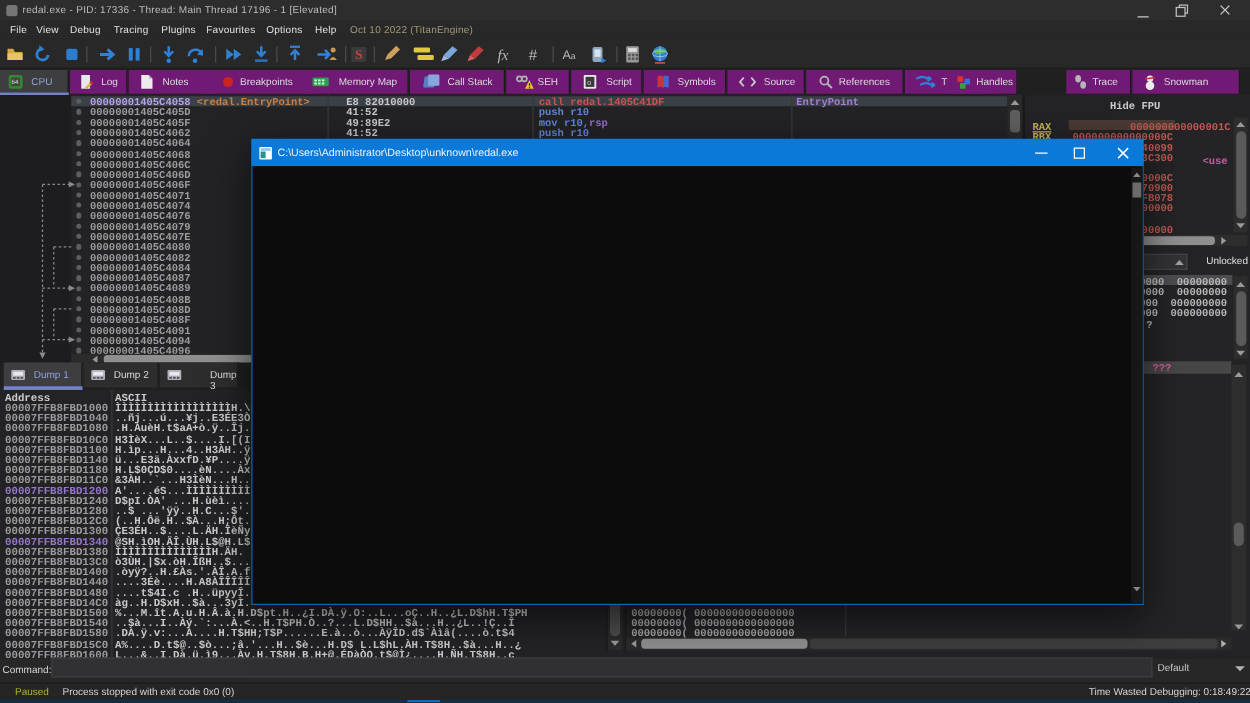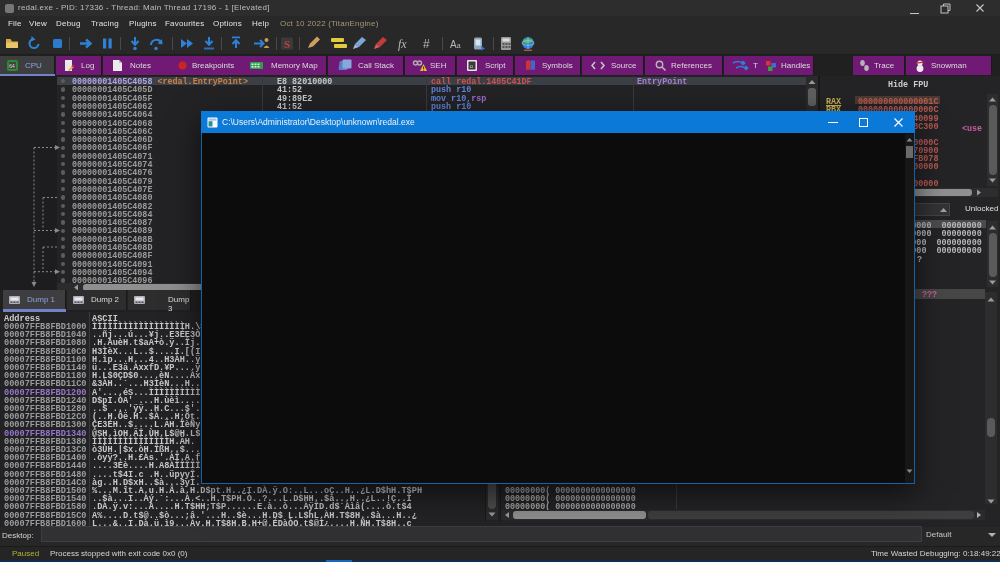--- a/index.html
+++ b/index.html
@@ -342,21 +342,21 @@
 <svg class="a" style="left:806px;top:77px" width="12" height="10">
     <path d="M2.5 7 L6 3 L9.5 7Z" fill="#9a9a9a"></path>
   </svg>
 <div class="a" style="left:808px;top:88px;width:8px;height:18px;background:#5f5f5f;border-radius:3px"></div>
 <div class="a" style="left:818px;top:76px;width:2px;height:216px;background:#1a1a1a"></div>
 
 <div class="a" style="left:820px;top:76px;width:180px;height:216px;background:#242427"></div>
 <div class="a m" style="left:888px;top:80px;font-size:8.4px;color:#cccccc">Hide FPU</div>
 <div class="a" style="left:855px;top:95.8px;width:85px;height:8.6px;background:#4a3b33"></div>
 <div class="a m" style="left:826px;top:96.5px;font-size:8.4px;color:#c8b455;text-decoration:underline">RAX</div>
-<div class="a m" style="left:858px;top:96.5px;font-size:8.4px;color:#bd5a52">000000000000001C</div>
+<div class="a m" style="left:904px;top:96.5px;font-size:8.4px;color:#bd5a52">000000000000001C</div>
 <div class="a m" style="left:826px;top:105px;font-size:8.4px;color:#c8b455;text-decoration:underline">RBX</div>
 <div class="a m" style="left:858px;top:105px;font-size:8.4px;color:#bd5a52">000000000000000C</div>
 <div class="a m" style="left:826px;top:113.5px;font-size:8.4px;color:#c8b455;text-decoration:underline">RCX</div>
 <div class="a m" style="left:858px;top:113.5px;font-size:8.4px;color:#bd5a52">0000000000040099</div>
 <div class="a m" style="left:826px;top:122px;font-size:8.4px;color:#c8b455;text-decoration:underline">RDX</div>
 <div class="a m" style="left:858px;top:122px;font-size:8.4px;color:#bd5a52">000000000003C300</div>
 <div class="a m" style="left:826px;top:137.5px;font-size:8.4px;color:#c8b455;text-decoration:underline">RBP</div>
 <div class="a m" style="left:858px;top:137.5px;font-size:8.4px;color:#bd5a52">000000000000000C</div>
 <div class="a m" style="left:826px;top:145.5px;font-size:8.4px;color:#c8b455;text-decoration:underline">RSP</div>
 <div class="a m" style="left:858px;top:145.5px;font-size:8.4px;color:#bd5a52">0000000000070900</div>
@@ -516,21 +516,21 @@
 <div class="a" style="left:985px;top:292px;width:12px;height:212px;background:#2d2d2d"></div>
 <svg class="a" style="left:985px;top:295px" width="12" height="9">
     <path d="M2.5 6.5 L6 2.5 L9.5 6.5Z" fill="#9a9a9a"></path>
   </svg>
 <div class="a" style="left:987px;top:418px;width:8px;height:19px;background:#5a5a5a;border-radius:4px"></div>
 <svg class="a" style="left:985px;top:497px" width="12" height="9">
     <path d="M2.5 2.5 L6 6.5 L9.5 2.5Z" fill="#9a9a9a"></path>
   </svg>
 
 <div class="a" style="left:0;top:527px;width:1000px;height:19px;background:#272727"></div>
-<div class="a" style="left:2px;top:531px;font-size:8px;color:#d6d6d6">Desktop:</div>
+<div class="a" style="left:2px;top:531px;font-size:8px;color:#d6d6d6">Command:</div>
 <div class="a" style="left:41px;top:526px;width:881px;height:16px;background:#313134;border:1px solid #3e3e42"></div>
 <div class="a" style="left:926px;top:530px;font-size:8px;color:#c8c8c8">Default</div>
 <svg class="a" style="left:987px;top:532px" width="10" height="6">
     <path d="M1 1 L5 5 L9 1Z" fill="#b0b0b0"></path>
   </svg>
 
 <div class="a" style="left:0;top:546px;width:1000px;height:14px;background:#252525;border-top:1px solid #1b1b1b"></div>
 <div class="a" style="left:12px;top:549px;font-size:8px;color:#b3b138">Paused</div>
 <div class="a" style="left:50px;top:549px;font-size:8px;color:#d6d6d6;white-space:nowrap">Process stopped with exit code 0x0 (0)</div>
 <div class="a" style="left:871px;top:549px;font-size:8px;color:#d6d6d6;white-space:nowrap">Time Wasted Debugging: 0:18:49:22</div>

